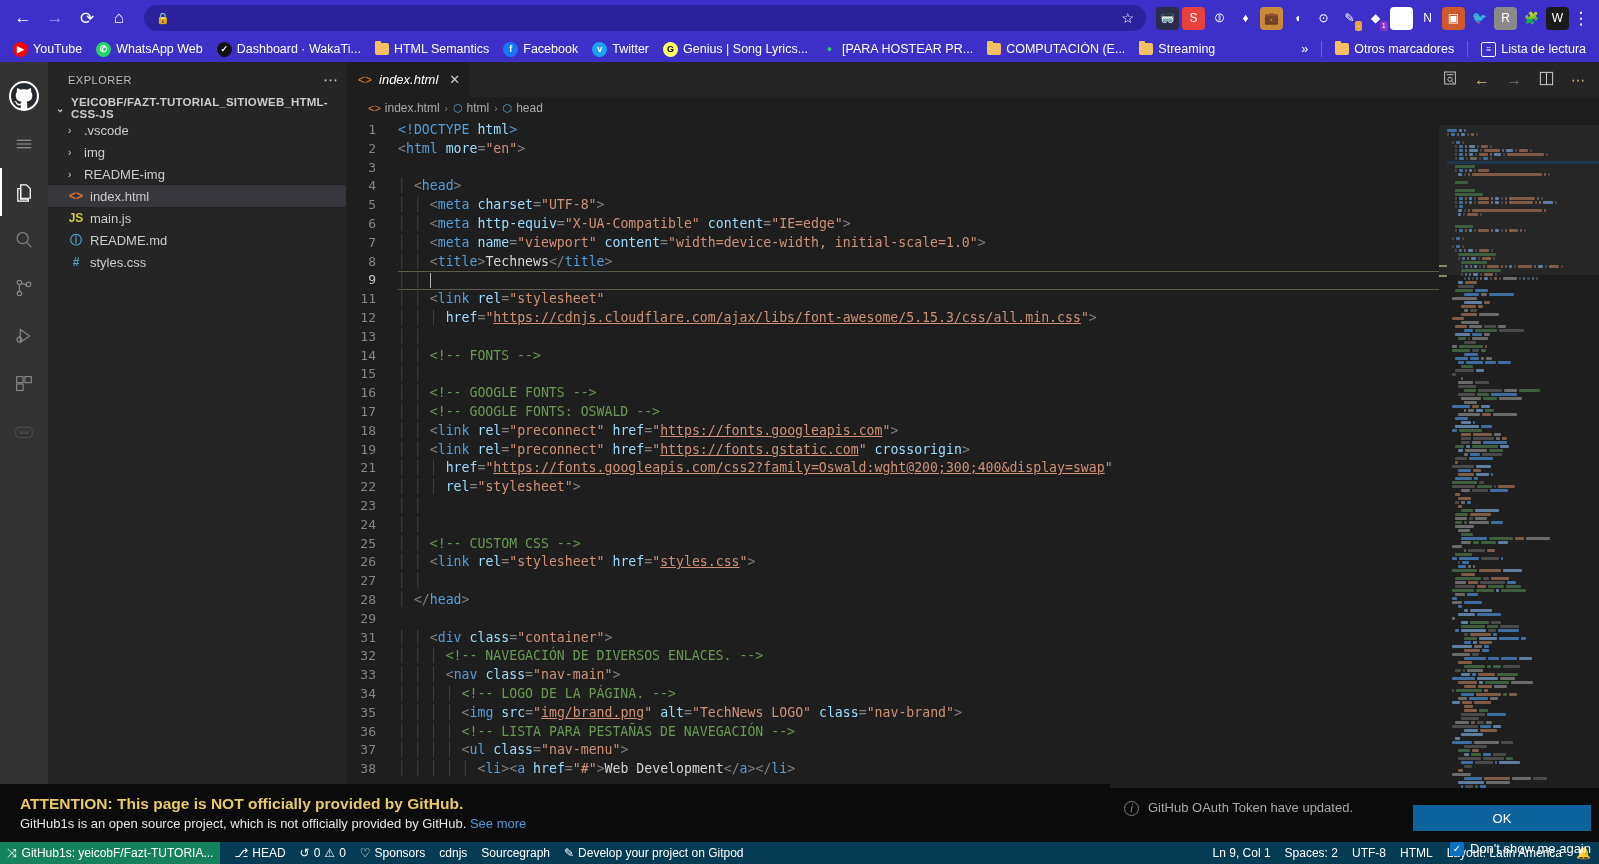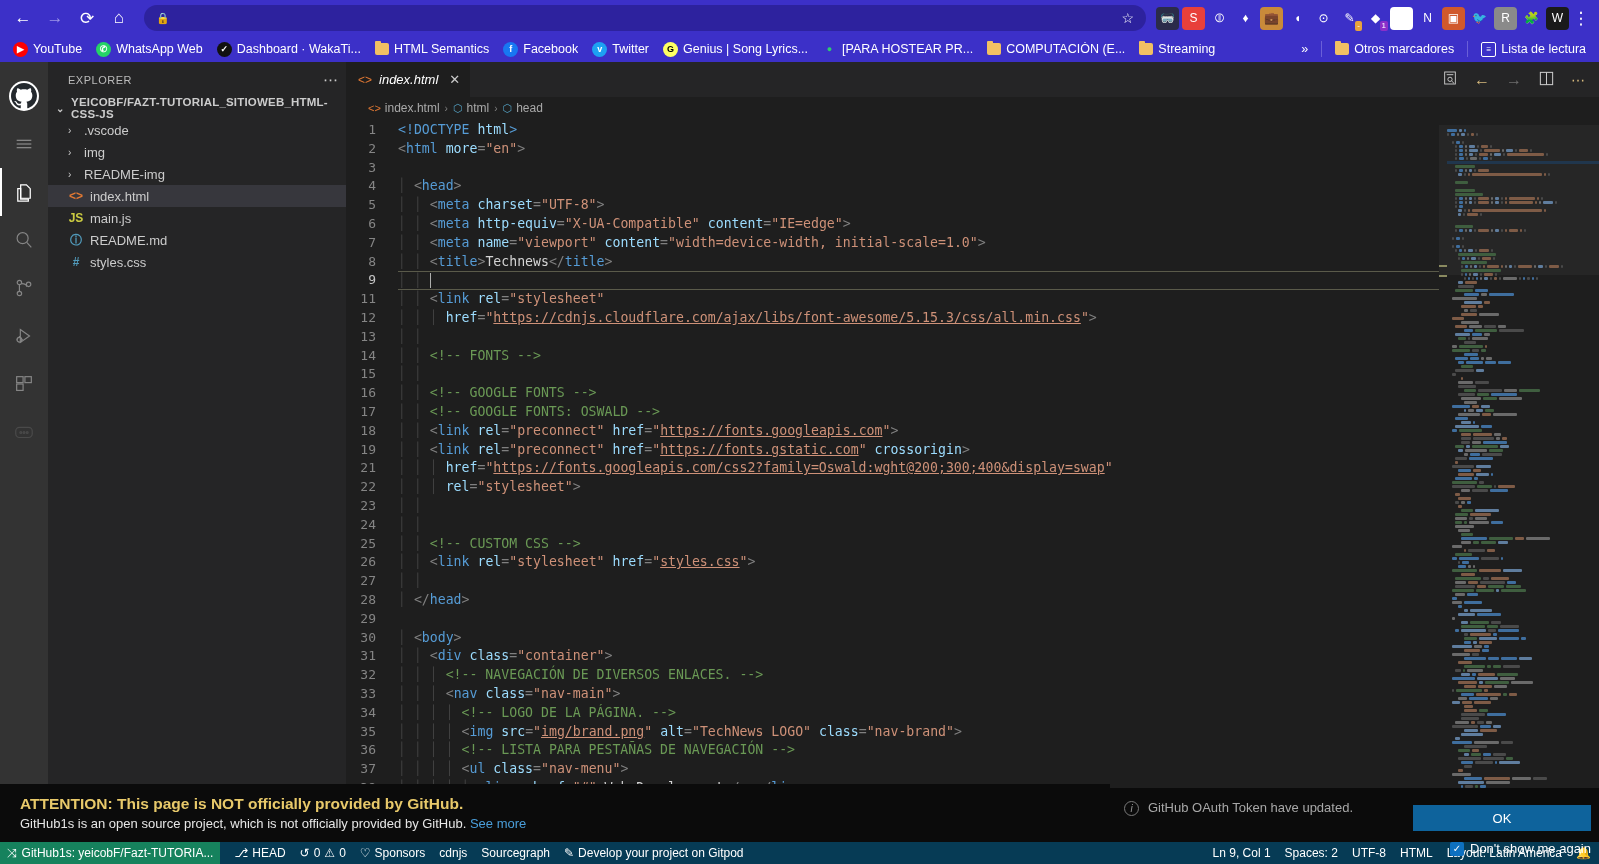--- a/index.html
+++ b/index.html
@@ -583,24 +583,20 @@
           </div>
           <div class="ln-row">
             <div class="ln-num">28</div>
             <div class="code"><span class="ig">│ </span><span class="t-punc">&lt;/</span><span class="t-tag">head</span><span class="t-punc">&gt;</span></div>
           </div>
           <div class="ln-row">
             <div class="ln-num">29</div>
             <div class="code"></div>
           </div>
           <div class="ln-row">
-            <div class="ln-num">30</div>
-            <div class="code"><span class="ig">│ </span><span class="t-punc">&lt;</span><span class="t-tag">body</span><span class="t-punc">&gt;</span></div>
-          </div>
-          <div class="ln-row">
             <div class="ln-num">31</div>
             <div class="code"><span class="ig">│ </span><span class="ig">│ </span><span class="t-punc">&lt;</span><span class="t-tag">div</span><span class="t-txt"> </span><span class="t-attr">class</span><span class="t-punc">=</span><span class="t-str">"container"</span><span class="t-punc">&gt;</span></div>
           </div>
           <div class="ln-row">
             <div class="ln-num">32</div>
             <div class="code"><span class="ig">│ </span><span class="ig">│ </span><span class="ig">│ </span><span class="t-cmt">&lt;!-- NAVEGACIÓN DE DIVERSOS ENLACES. --&gt;</span></div>
           </div>
           <div class="ln-row">
             <div class="ln-num">33</div>
             <div class="code"><span class="ig">│ </span><span class="ig">│ </span><span class="ig">│ </span><span class="t-punc">&lt;</span><span class="t-tag">nav</span><span class="t-txt"> </span><span class="t-attr">class</span><span class="t-punc">=</span><span class="t-str">"nav-main"</span><span class="t-punc">&gt;</span></div>

